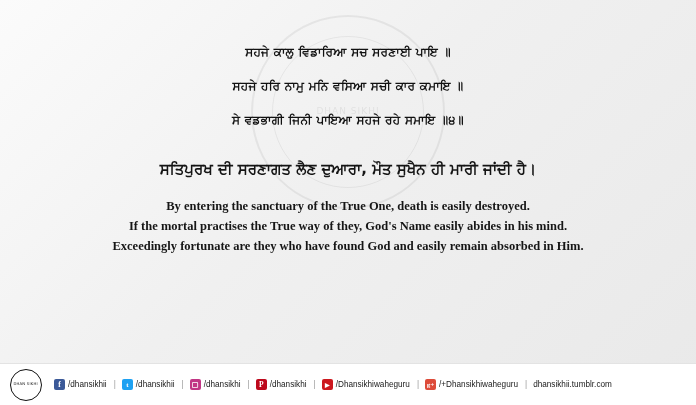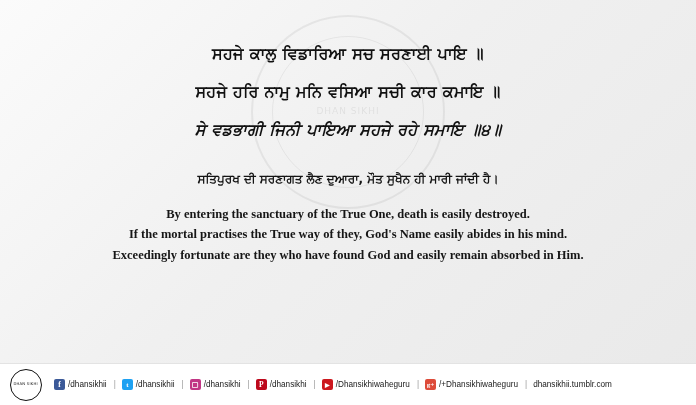--- a/index.html
+++ b/index.html
@@ -52,38 +52,37 @@
     line-height: 1.5;
   }
   .content {
     position: relative;
     z-index: 2;
     padding-top: 46px;
     text-align: center;
   }
   .gurbani-line {
     font-family: "DejaVu Sans", sans-serif;
-    font-size: 16px;
+    font-size: 12px;
     font-weight: bold;
     color: #111;
     letter-spacing: 0.3px;
     line-height: 1.0;
     margin: 0 0 22px 0;
   }
   .gurbani-line:last-child {
     margin-bottom: 0;
-    font-style: italic;
   }
   .punjabi-block {
     margin-top: 34px;
     text-align: center;
   }
   .punjabi-line {
     font-family: "DejaVu Sans", sans-serif;
-    font-size: 12px;
+    font-size: 15px;
     font-weight: bold;
     color: #141414;
     line-height: 1.28;
     margin: 17px 0 6px 0;
   }
   .english-block {
     margin-top: 18px;
     text-align: center;
     font-weight: bold;
   }

